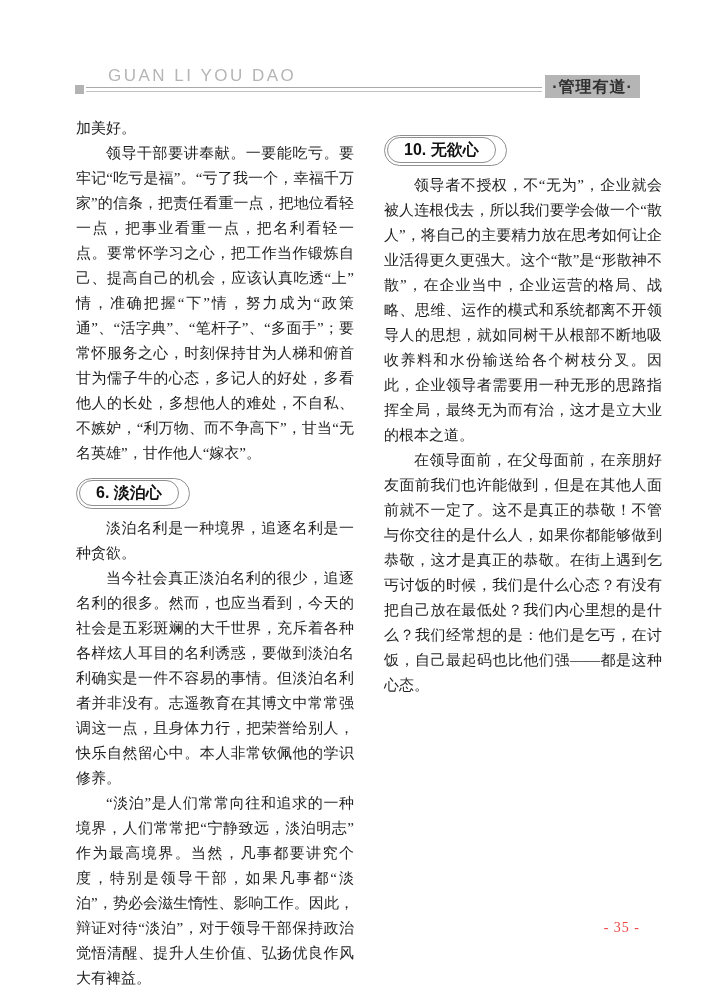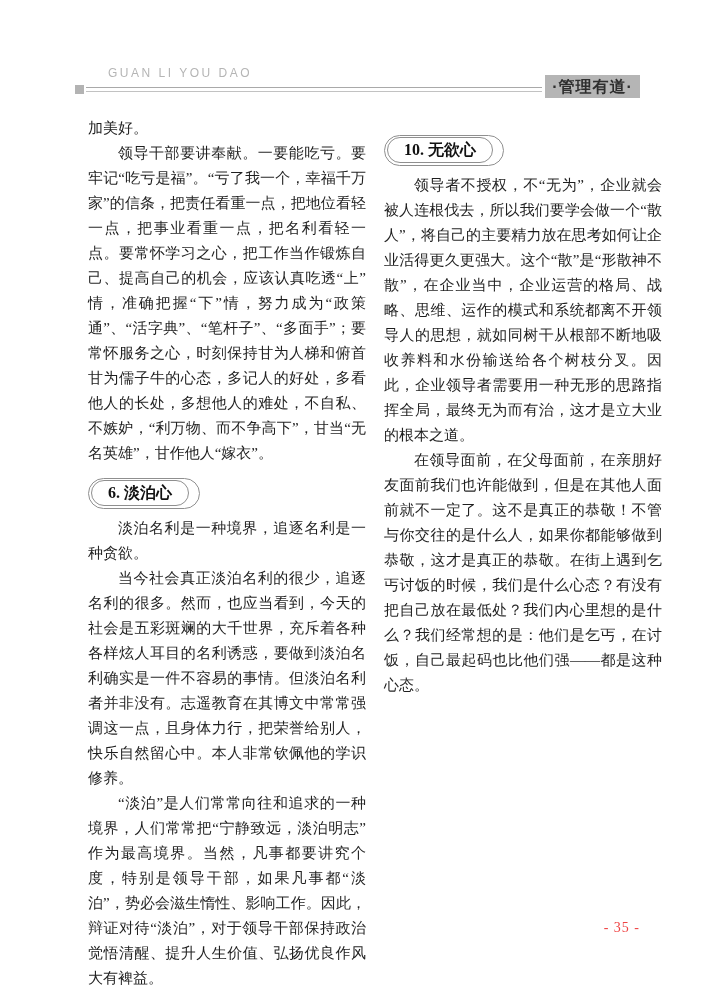--- a/index.html
+++ b/index.html
@@ -6,50 +6,50 @@
   .page{
     position:relative;width:711px;height:1000px;background:#ffffff;
     margin:0 auto;overflow:hidden;
     font-family:"Liberation Serif","DejaVu Serif",serif;color:#1f1f1f;
   }
   
   .hdr-square{position:absolute;left:75px;top:85px;width:9px;height:9px;background:#b3b3b3;}
   .hdr-title{
     position:absolute;left:108px;top:66px;
     font-family:"Liberation Sans","DejaVu Sans",sans-serif;
-    font-size:12px;letter-spacing:2.5px;color:#b5b5b5;
+    font-size:17px;letter-spacing:2.5px;color:#b5b5b5;
   }
   .hdr-line{
     position:absolute;left:86px;top:87px;width:456px;height:3px;
     border-top:1px solid #a9a9a9;border-bottom:1px solid #c2c2c2;
   }
   .hdr-box{
     position:absolute;left:545px;top:75px;width:95px;height:23px;
     background:#b5b5b5;color:#2e2e2e;text-align:center;line-height:23px;
     font-family:"Liberation Sans","DejaVu Sans",sans-serif;
     font-size:16px;font-weight:bold;letter-spacing:1px;
   }
   
   .col{position:absolute;width:278px;font-size:15px;line-height:25px;
        text-align:justify;text-justify:inter-ideograph;}
-  .col-left{left:88px;top:116px;}
+  .col-left{left:76px;top:116px;}
   .col-right{left:384px;top:135px;}
   .col p{margin:0;text-indent:2em;}
   .col p.noindent{text-indent:0;}
   
   .pill-wrap{margin:12px 0 8px 0;height:30px;}
   .pill-wrap.first{margin-top:0;}
   .pill{
     display:inline-block;border:1px solid #8f8f8f;border-radius:16px;
     padding:1px 10px 2px 2px;background:#fff;
   }
   .pill-in{
     display:inline-block;border:1px solid #8f8f8f;border-radius:13px;
     padding:1px 16px 2px 16px;
-    font-family:Liberation Serif, serif;
+    font-family:Liberation Sans, sans-serif;
     font-size:16px;font-weight:bold;color:#111;line-height:21px;
     text-indent:0;white-space:nowrap;
   }
   
   .source{
     text-align:right;font-weight:bold;padding-right:16px;
     margin-top:12px !important;text-indent:0 !important;
   }
   .pageno{
     position:absolute;right:71px;top:920px;font-size:14px;color:#ef4444;

